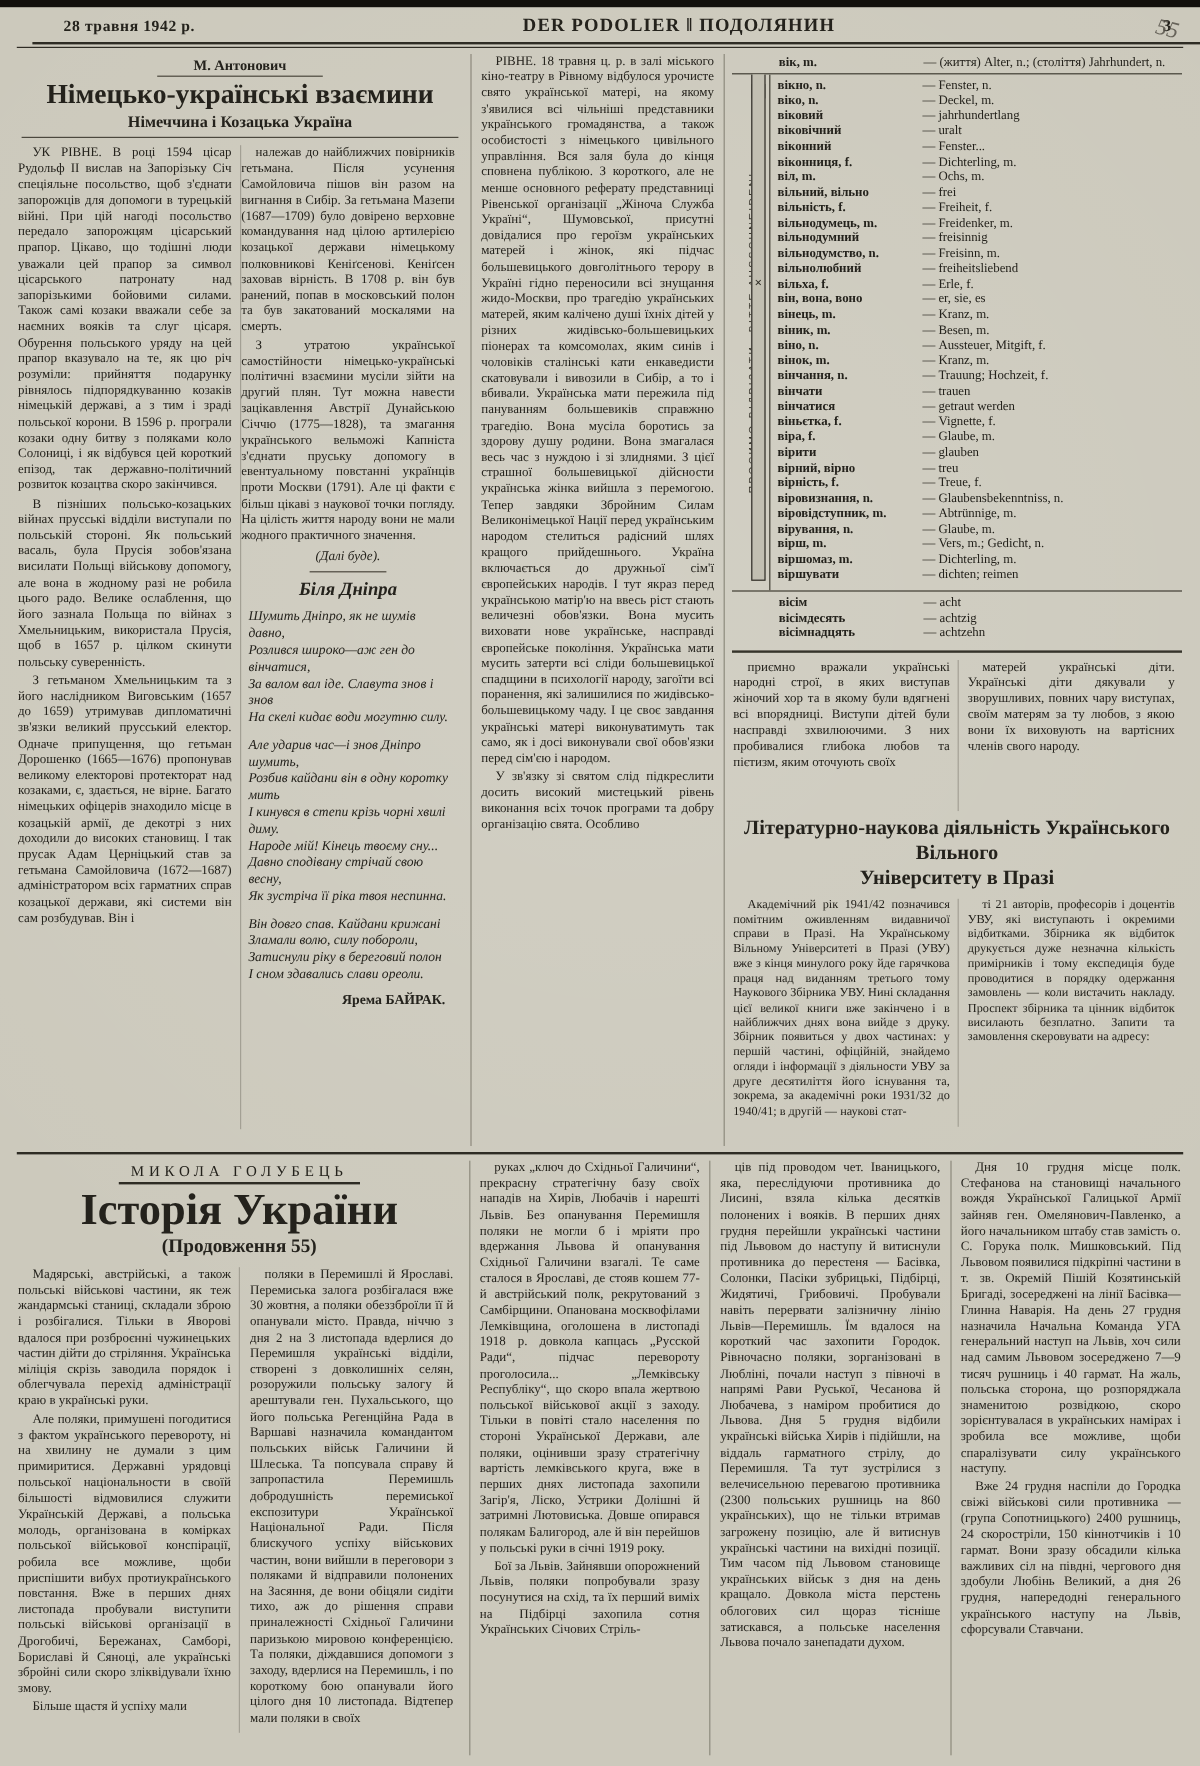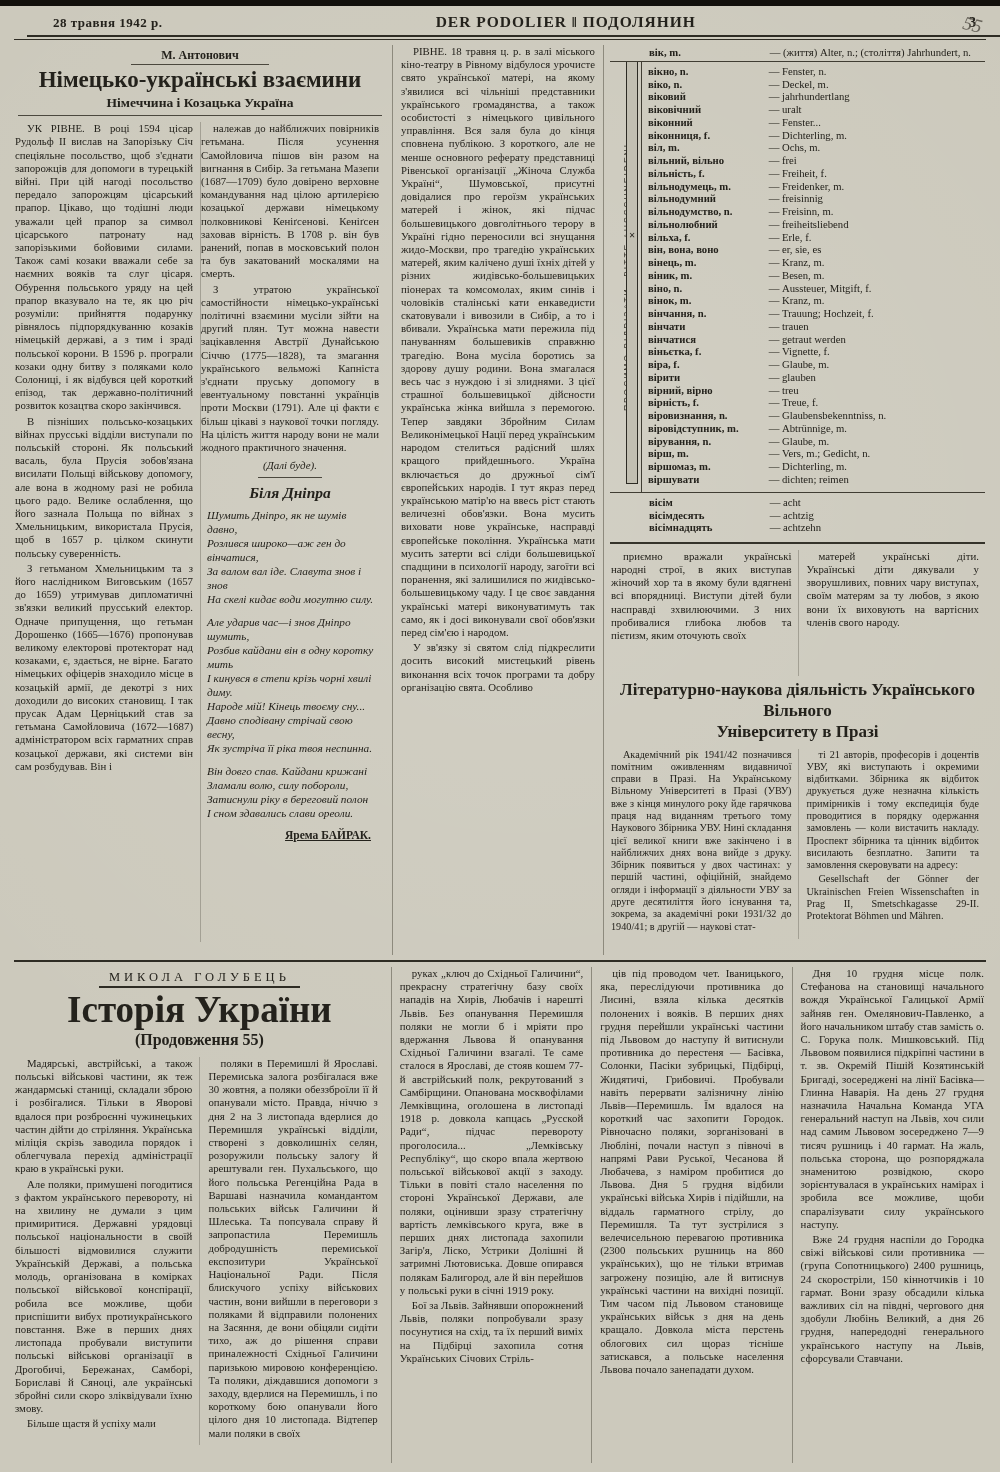--- a/index.html
+++ b/index.html
@@ -39,21 +39,21 @@
   .left-art .col + .col { padding-left:0; }
 
   .para { font-size:10.8px; line-height:13.2px; text-align:justify; text-indent:12px; margin-bottom:2px; }
   .sm .para { font-size:10.2px; line-height:12.3px; }
 
   .continued { text-align:center; font-style:italic; font-size:11px; margin:5px 0 6px; }
 
   .poem::before { content:""; display:block; width:64px; height:1px; background:#4b483e; margin:2px auto 6px; }
   .poem-title { font-size:15.5px; font-weight:bold; font-style:italic; text-align:center; margin-bottom:6px; }
   .stanza { font-style:italic; font-size:11.3px; line-height:14px; white-space:pre-line; margin:0 0 9px 6px; }
-  .poem-author { text-align:right; font-weight:bold; font-size:11.5px; padding-right:8px; margin-top:2px;text-decoration:underline; }
+  .poem-author { text-align:right; font-weight:bold; font-size:11.5px; padding-right:8px; margin-top:2px; }
 
   
   .mid-art { width:198px; overflow:hidden; padding:0 2px; }
   .title2 { font-size:16.5px; font-weight:bold; text-align:center; line-height:1.12; padding-bottom:5px; border-bottom:1px solid #4b483e; margin-bottom:6px; }
 
   
   .right-zone { width:375px; overflow:hidden; }
   .dict-row { display:flex; font-size:10.7px; line-height:12.75px; }
   .dict-uk { width:118px; font-weight:bold; flex-shrink:0; }
   .dict-dash { width:16px; flex-shrink:0; text-align:center; }
@@ -425,21 +425,20 @@
             <span>Університету в Празі</span>
           </h3>
           <div class="twocol sm">
             <div class="col">
 
             <p class="para">Академічний рік 1941/42 позначився помітним оживленням видавничої справи в Празі. На Українському Вільному Університеті в Празі (УВУ) вже з кінця минулого року йде гарячкова праця над виданням третього тому Наукового Збірника УВУ. Нині складання цієї великої книги вже закінчено і в найближчих днях вона вийде з друку. Збірник появиться у двох частинах: у першій частині, офіційній, знайдемо огляди і інформації з діяльности УВУ за друге десятиліття його існування та, зокрема, за академічні роки 1931/32 до 1940/41; в другій — наукові стат-</p>
               </div>
             <div class="col">
 
             <p class="para">ті 21 авторів, професорів і доцентів УВУ, які виступають і окремими відбитками. Збірника як відбиток друкується дуже незначна кількість примірників і тому експедиція буде проводитися в порядку одержання замовлень — коли вистачить накладу. Проспект збірника та цінник відбиток висилають безплатно. Запити та замовлення скеровувати на адресу:</p>
-                <p class="para">Gesellschaft der Gönner der Ukrainischen Freien Wissenschaften in Prag II, Smetschkagasse 29-II. Protektorat Böhmen und Mähren.</p>
               </div>
           </div>
         </article>
 
       </div>
     </section>
 
     <div class="section-rule"></div>
 
     <section class="bottom">

